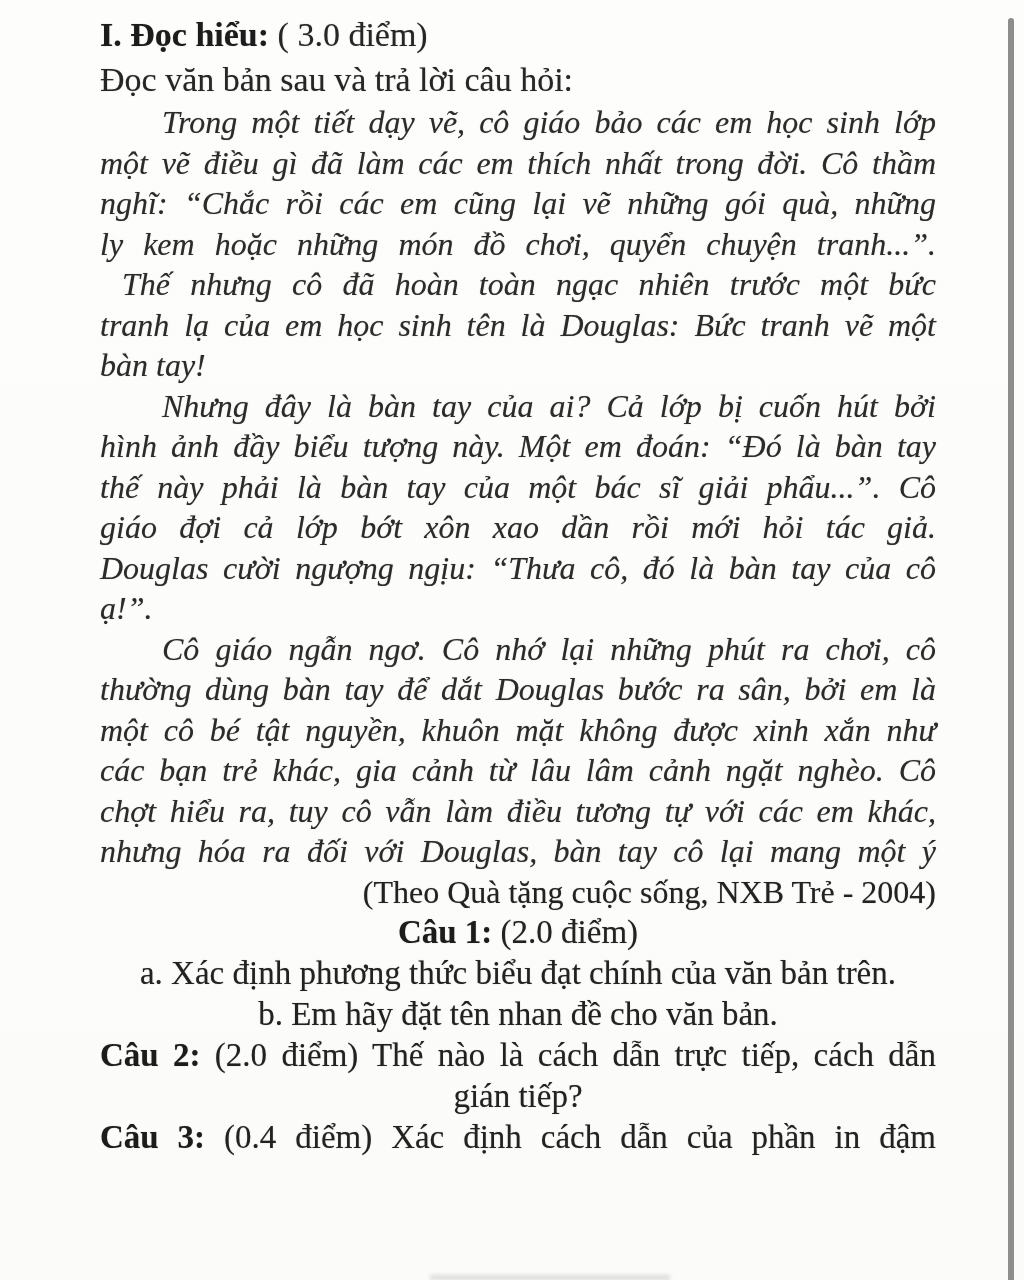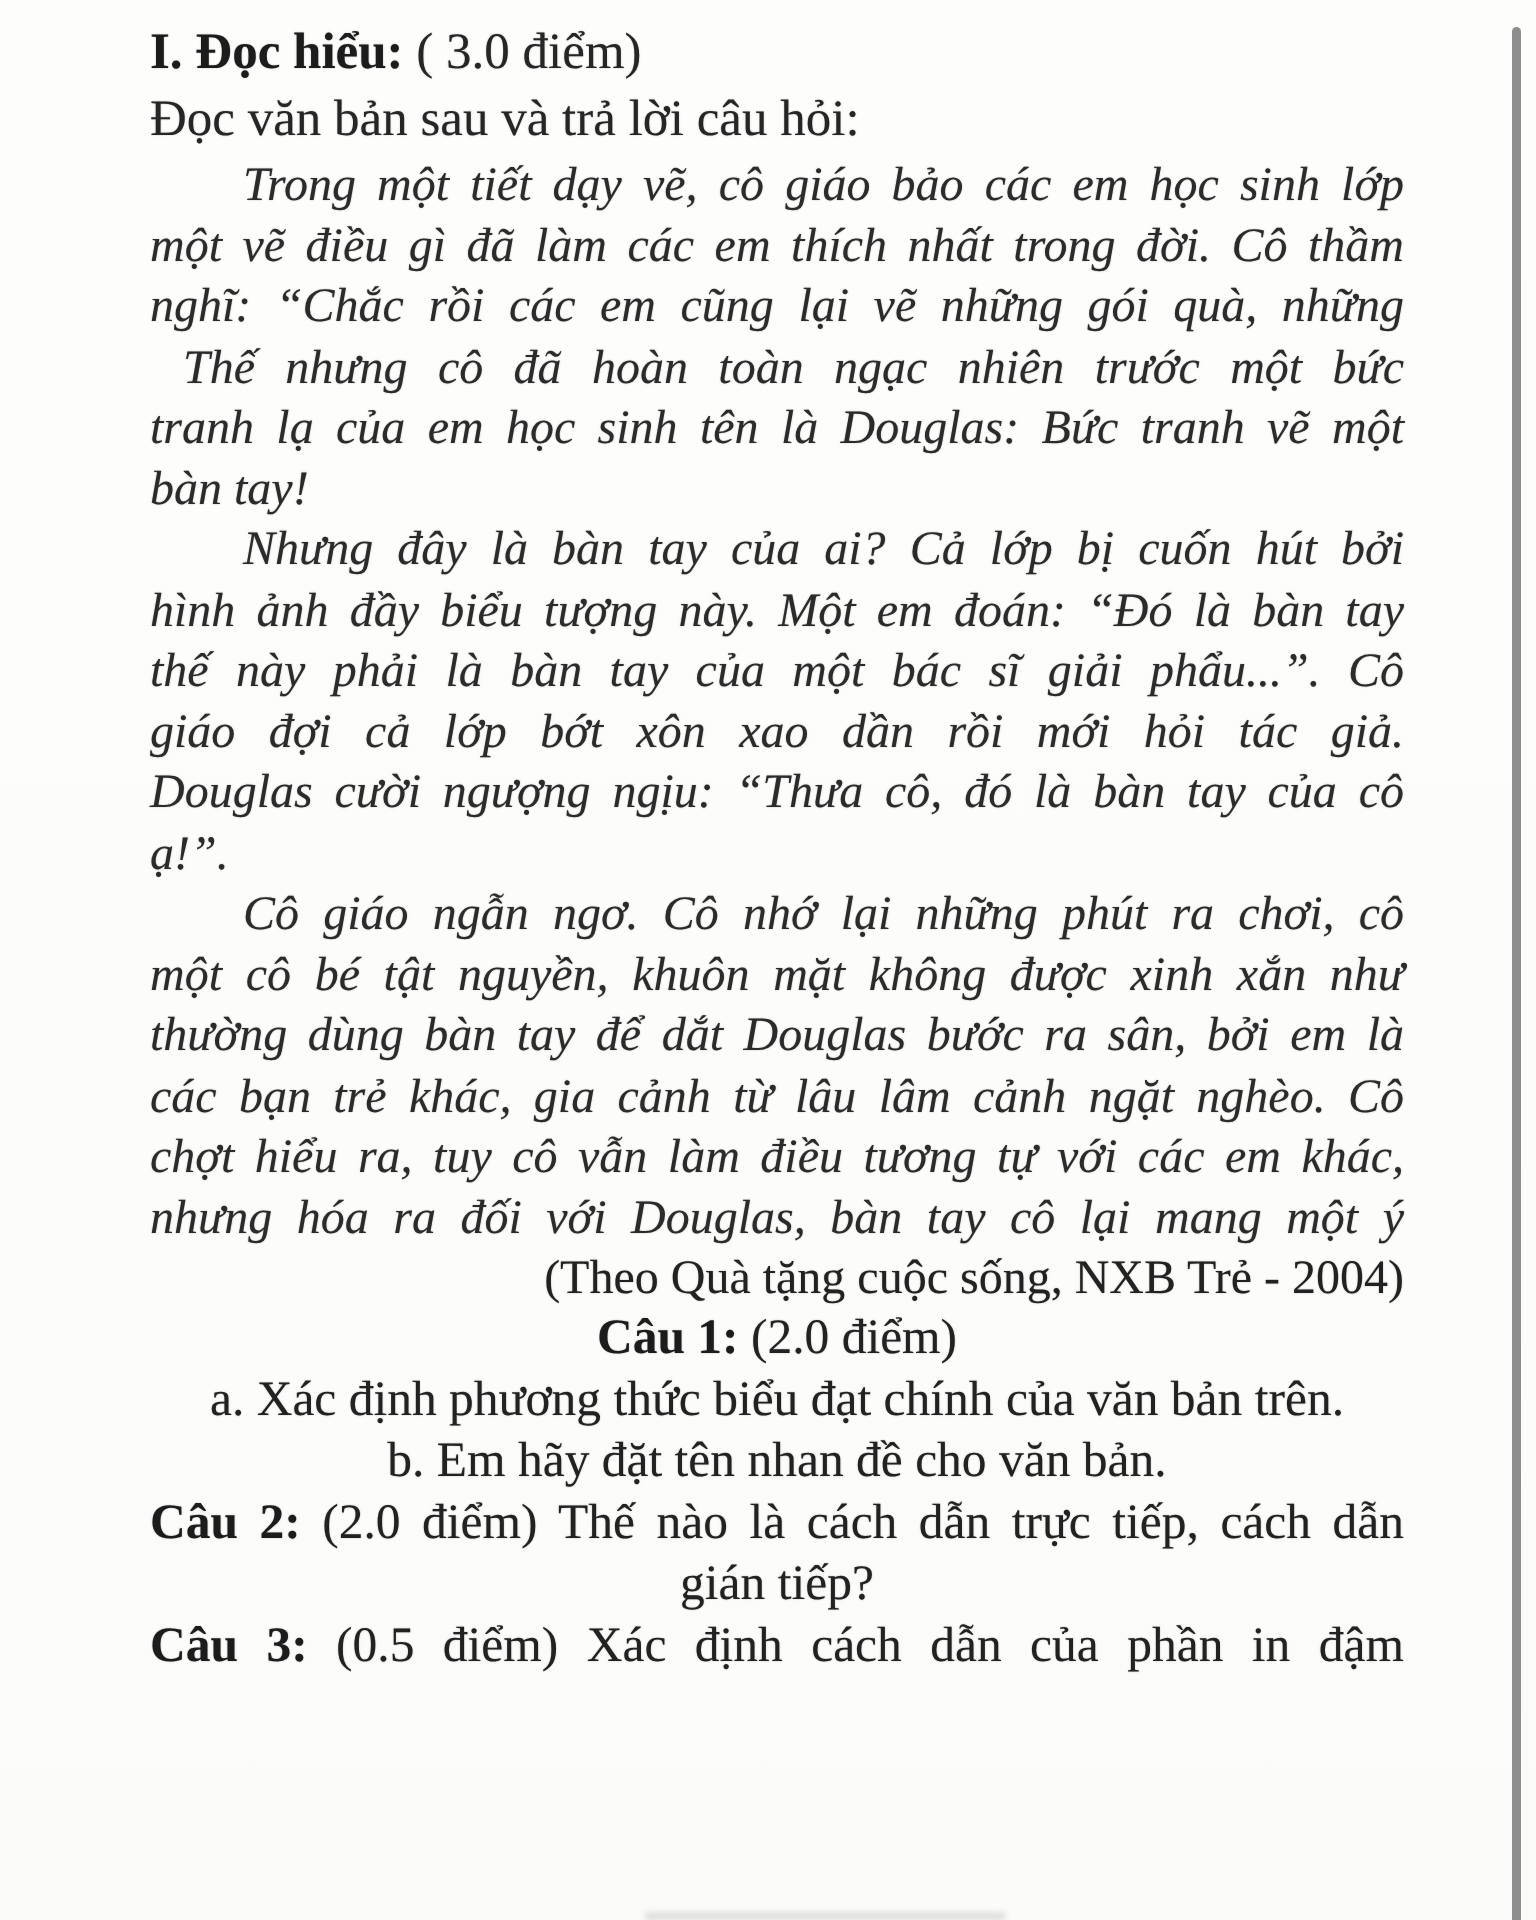--- a/index.html
+++ b/index.html
@@ -59,51 +59,52 @@
   <div class="content">
 
     <div class="h-line"><span class="bold">I. Đọc hiểu:</span><span> ( 3.0 điểm)</span></div>
 
     <div class="h-line">Đọc văn bản sau và trả lời câu hỏi:</div>
 
     <div class="passage">
       <div class="pl ind">Trong một tiết dạy vẽ, cô giáo bảo các em học sinh lớp</div>
       <div class="pl">một vẽ điều gì đã làm các em thích nhất trong đời. Cô thầm</div>
       <div class="pl">nghĩ: “Chắc rồi các em cũng lại vẽ những gói quà, những</div>
+      <div class="pl">ly kem hoặc những món đồ chơi, quyển chuyện tranh...”.</div>
 
       <div class="pl ind-sm">Thế nhưng cô đã hoàn toàn ngạc nhiên trước một bức</div>
       <div class="pl">tranh lạ của em học sinh tên là Douglas: Bức tranh vẽ một</div>
       <div class="pl last">bàn tay!</div>
 
       <div class="pl ind">Nhưng đây là bàn tay của ai? Cả lớp bị cuốn hút bởi</div>
       <div class="pl">hình ảnh đầy biểu tượng này. Một em đoán: “Đó là bàn tay</div>
       <div class="pl">thế này phải là bàn tay của một bác sĩ giải phẩu...”. Cô</div>
       <div class="pl">giáo đợi cả lớp bớt xôn xao dần rồi mới hỏi tác giả.</div>
       <div class="pl">Douglas cười ngượng ngịu: “Thưa cô, đó là bàn tay của cô</div>
       <div class="pl last">ạ!”.</div>
 
       <div class="pl ind">Cô giáo ngẫn ngơ. Cô nhớ lại những phút ra chơi, cô</div>
+      <div class="pl">thường dùng bàn tay để dắt Douglas bước ra sân, bởi em là</div>
       <div class="pl">một cô bé tật nguyền, khuôn mặt không được xinh xắn như</div>
-      <div class="pl">thường dùng bàn tay để dắt Douglas bước ra sân, bởi em là</div>
       <div class="pl">các bạn trẻ khác, gia cảnh từ lâu lâm cảnh ngặt nghèo. Cô</div>
       <div class="pl">chợt hiểu ra, tuy cô vẫn làm điều tương tự với các em khác,</div>
       <div class="pl">nhưng hóa ra đối với Douglas, bàn tay cô lại mang một ý</div>
 
       <div class="pl citation">(Theo Quà tặng cuộc sống, NXB Trẻ - 2004)</div>
     </div>
 
     <div class="questions">
       <div class="ql"><span class="bold">Câu 1:</span><span> (2.0 điểm)</span></div>
 
       <div class="ql">a. Xác định phương thức biểu đạt chính của văn bản trên.</div>
       <div class="ql">b. Em hãy đặt tên nhan đề cho văn bản.</div>
 
       <div class="ql j"><span class="bold">Câu 2:</span><span> (2.0 điểm)  Thế nào là cách dẫn trực tiếp, cách dẫn</span></div>
       <div class="ql">gián tiếp?</div>
 
-      <div class="ql j"><span class="bold">Câu 3:</span><span> (0.5 điểm)  Xác định cách  dẫn của phần in đậm</span></div>
+      <div class="ql j"><span class="bold">Câu 3:</span><span> (0.4 điểm)  Xác định cách  dẫn của phần in đậm</span></div>
     </div>
 
   </div>
 
   <div class="scrollbar"></div>
   <div class="cutoff"></div>
 </div>
 
 </body></html>

